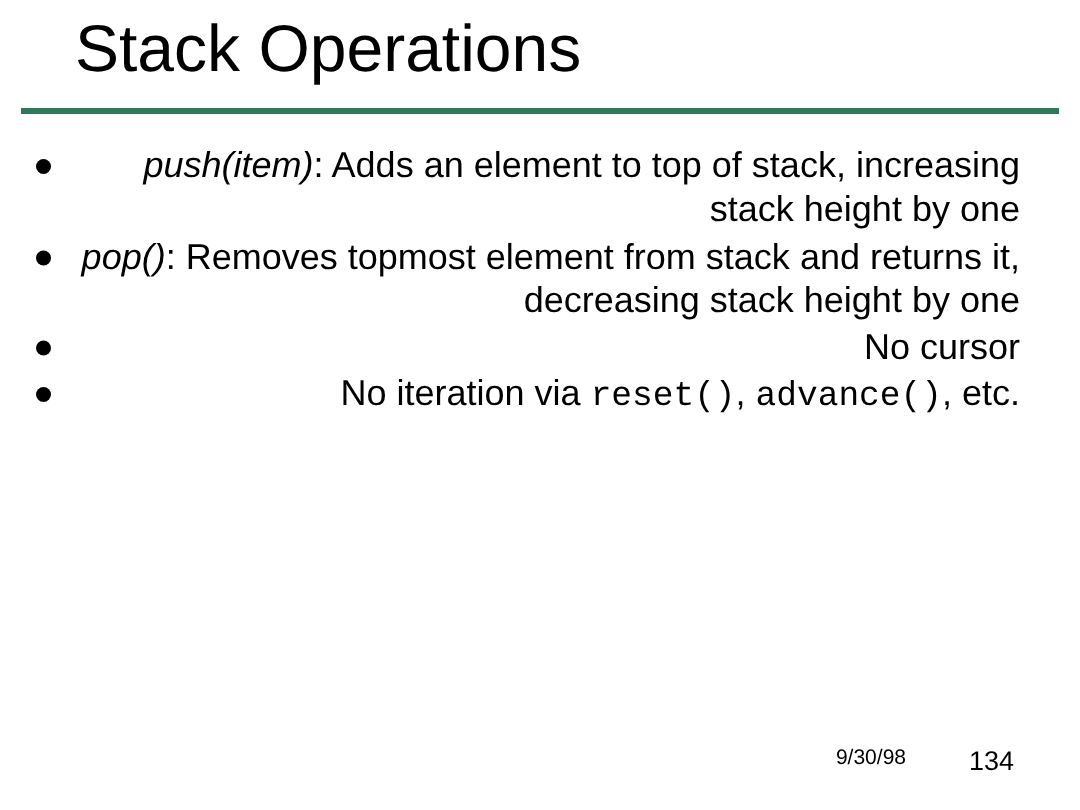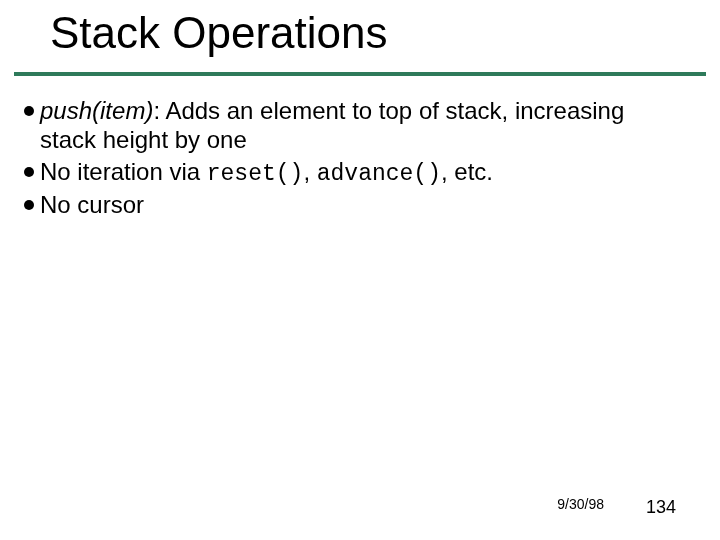--- a/index.html
+++ b/index.html
@@ -35,20 +35,21 @@
     height: 0;
     border-top: 4px solid #2e7a5a;
   }
   .body {
     position: absolute;
     top: 96px;
     left: 24px;
     right: 40px;
     font-size: 24px;
     line-height: 1.22;
+    text-align: right;
   }
   .bullet {
     display: flex;
     align-items: flex-start;
     margin-bottom: 2px;
   }
   .dot {
     flex: 0 0 auto;
     width: 10px;
     height: 10px;
@@ -91,32 +92,38 @@
 
   <div class="body">
 
     <div class="bullet">
       <span class="dot"></span>
       <span class="btext">
         <span class="term">push(item)</span><span>: Adds an element to top of stack, increasing stack height by one</span>
       </span>
     </div>
 
+    <div class="bullet">
+      <span class="dot"></span>
+      <span class="btext">
+        <span class="term">pop()</span><span>: Removes topmost element from stack and returns it, decreasing stack height by one</span>
+      </span>
+    </div>
 
+
+    <div class="bullet">
+      <span class="dot"></span>
+      <span class="btext">No cursor</span>
+    </div>
 
     <div class="bullet">
       <span class="dot"></span>
       <span class="btext">
         <span>No iteration via </span><span class="mono">reset()</span><span>, </span><span class="mono">advance()</span><span>, etc.</span>
       </span>
-    </div>
-
-    <div class="bullet">
-      <span class="dot"></span>
-      <span class="btext">No cursor</span>
     </div>
 
   </div>
 
   <div class="footer-date">9/30/98</div>
   <div class="footer-pagenum">134</div>
 
 </div>
 
 </body></html>

